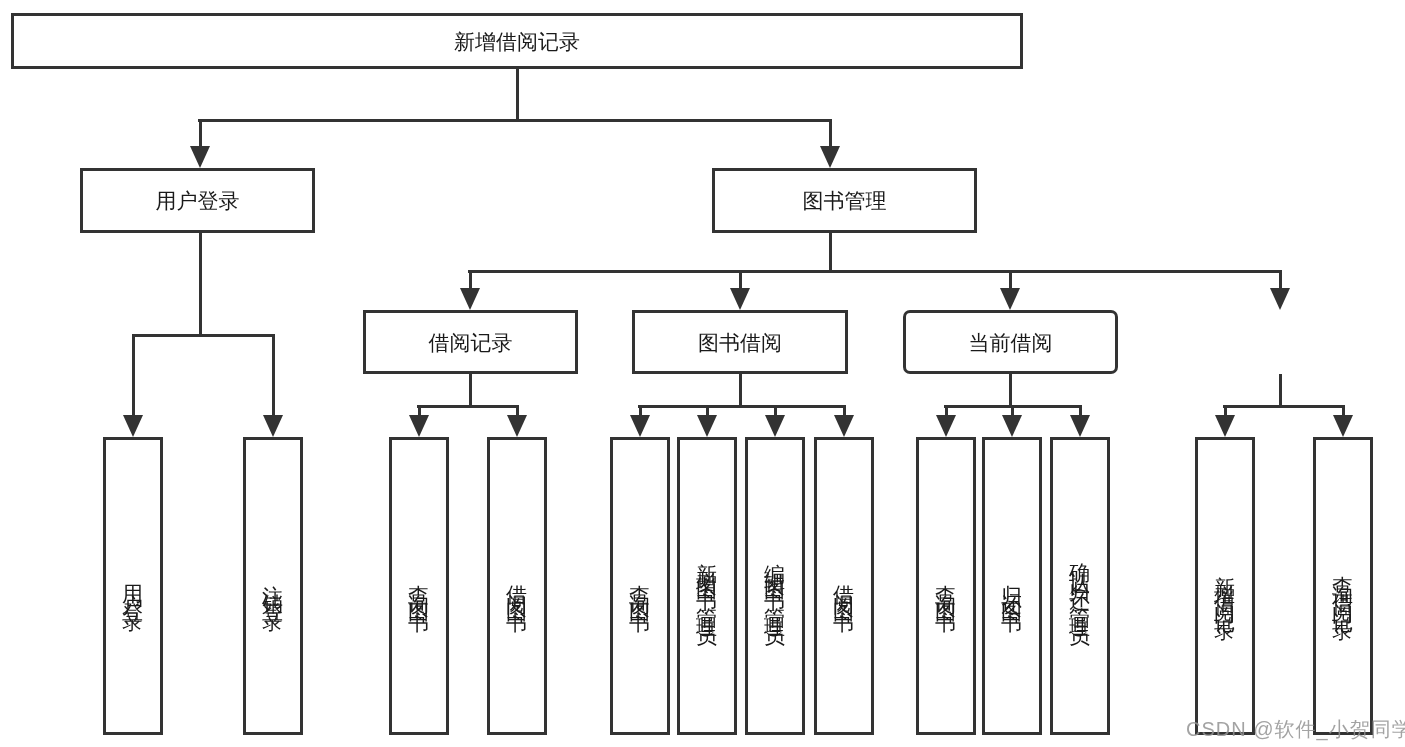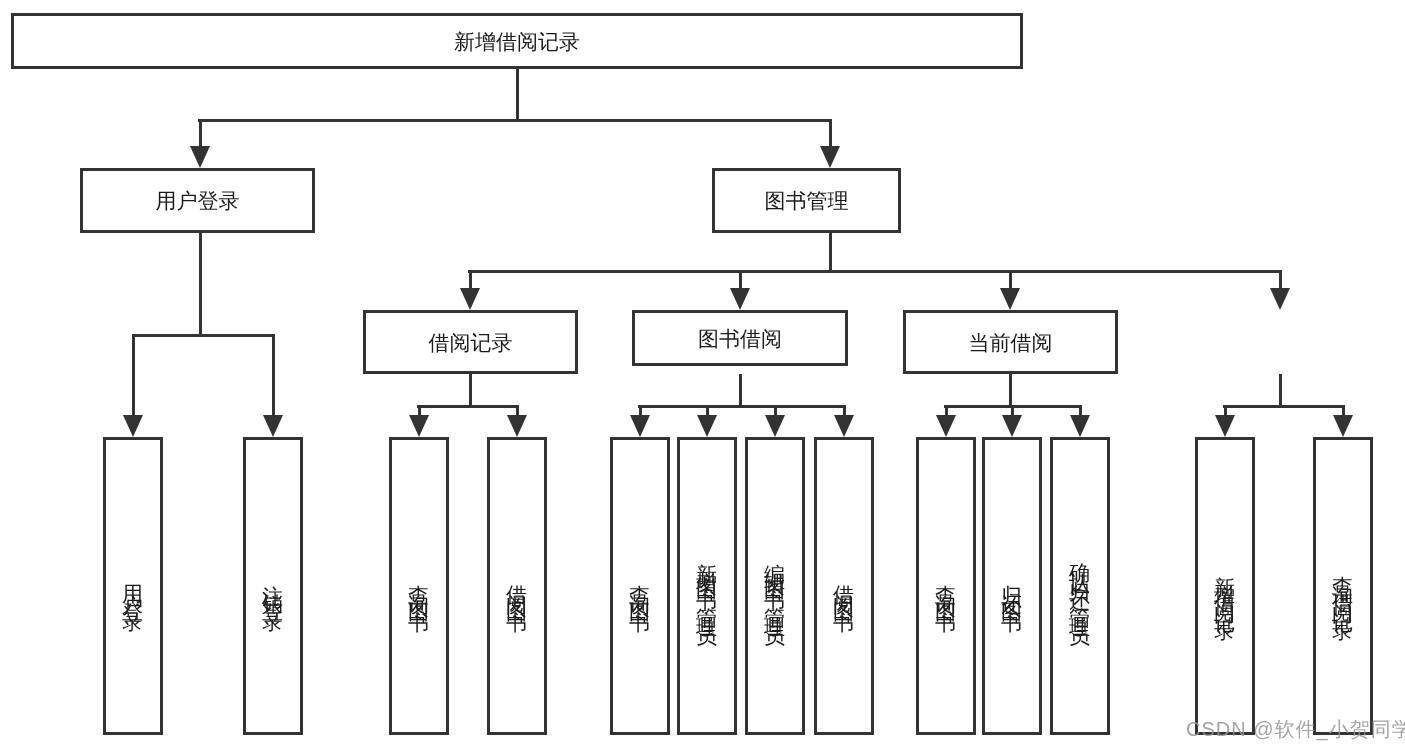--- a/index.html
+++ b/index.html
@@ -32,25 +32,25 @@
   }
 </style>
 </head>
 <body>
 
 <div class="canvas">
 
   <div class="node" style="left:11px;top:13px;width:1012px;height:56px;">新增借阅记录</div>
 
   <div class="node" style="left:80px;top:168px;width:235px;height:65px;">用户登录</div>
-  <div class="node" style="left:712px;top:168px;width:189px;height:65px;">图书管理</div>
+  <div class="node" style="left:712px;top:168px;width:265px;height:65px;">图书管理</div>
 
   <div class="node" style="left:363px;top:310px;width:215px;height:64px;">借阅记录</div>
-  <div class="node" style="left:632px;top:310px;width:216px;height:56px;">图书借阅</div>
-  <div class="node" style="left:903px;top:310px;width:215px;height:64px;">当前借阅</div>
+  <div class="node" style="left:632px;top:310px;width:216px;height:64px;">图书借阅</div>
+  <div class="node" style="left:903px;top:310px;width:215px;height:64px;border-radius:7px;">当前借阅</div>
 
   <div class="node leaf" style="left:103px;top:437px;width:60px;height:298px;">用户登录</div>
   <div class="node leaf" style="left:243px;top:437px;width:60px;height:298px;">注销登录</div>
 
   <div class="node leaf" style="left:389px;top:437px;width:60px;height:298px;">查询图书</div>
   <div class="node leaf" style="left:487px;top:437px;width:60px;height:298px;">借阅图书</div>
 
   <div class="node leaf" style="left:610px;top:437px;width:60px;height:298px;">查询图书</div>
   <div class="node leaf" style="left:677px;top:437px;width:60px;height:298px;">新增图书（管理员）</div>
   <div class="node leaf" style="left:745px;top:437px;width:60px;height:298px;">编辑图书（管理员）</div>

